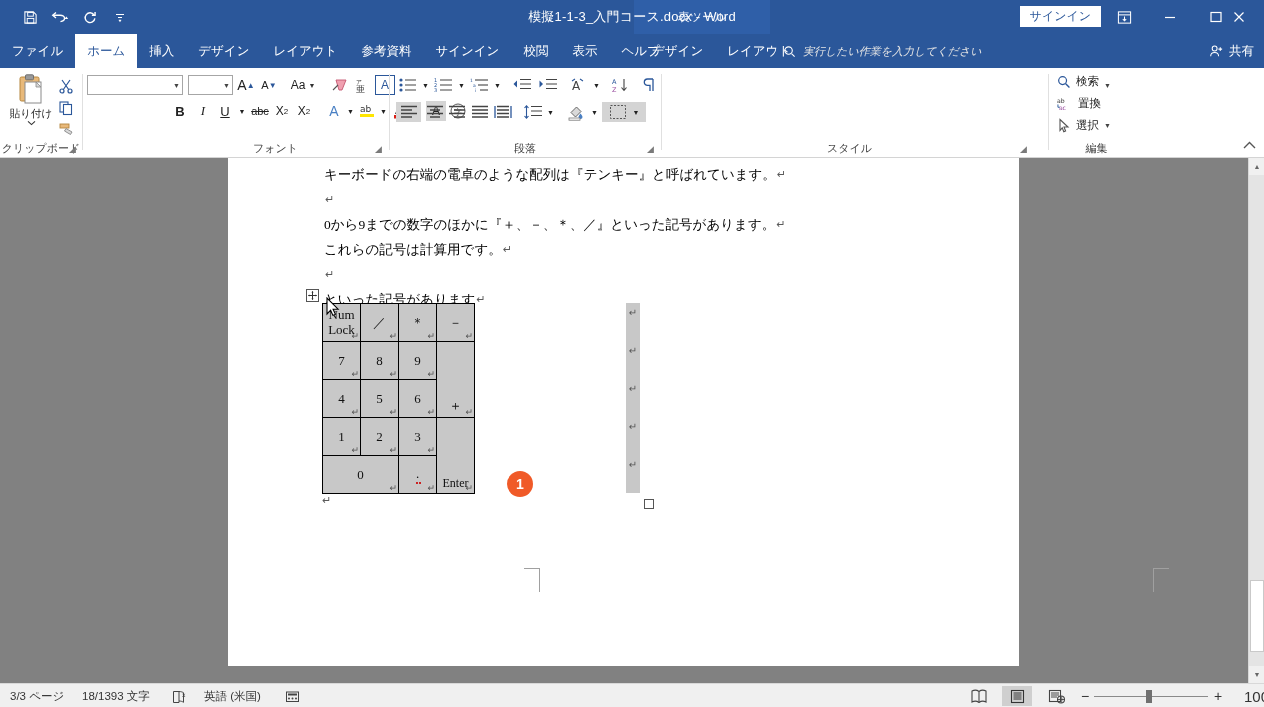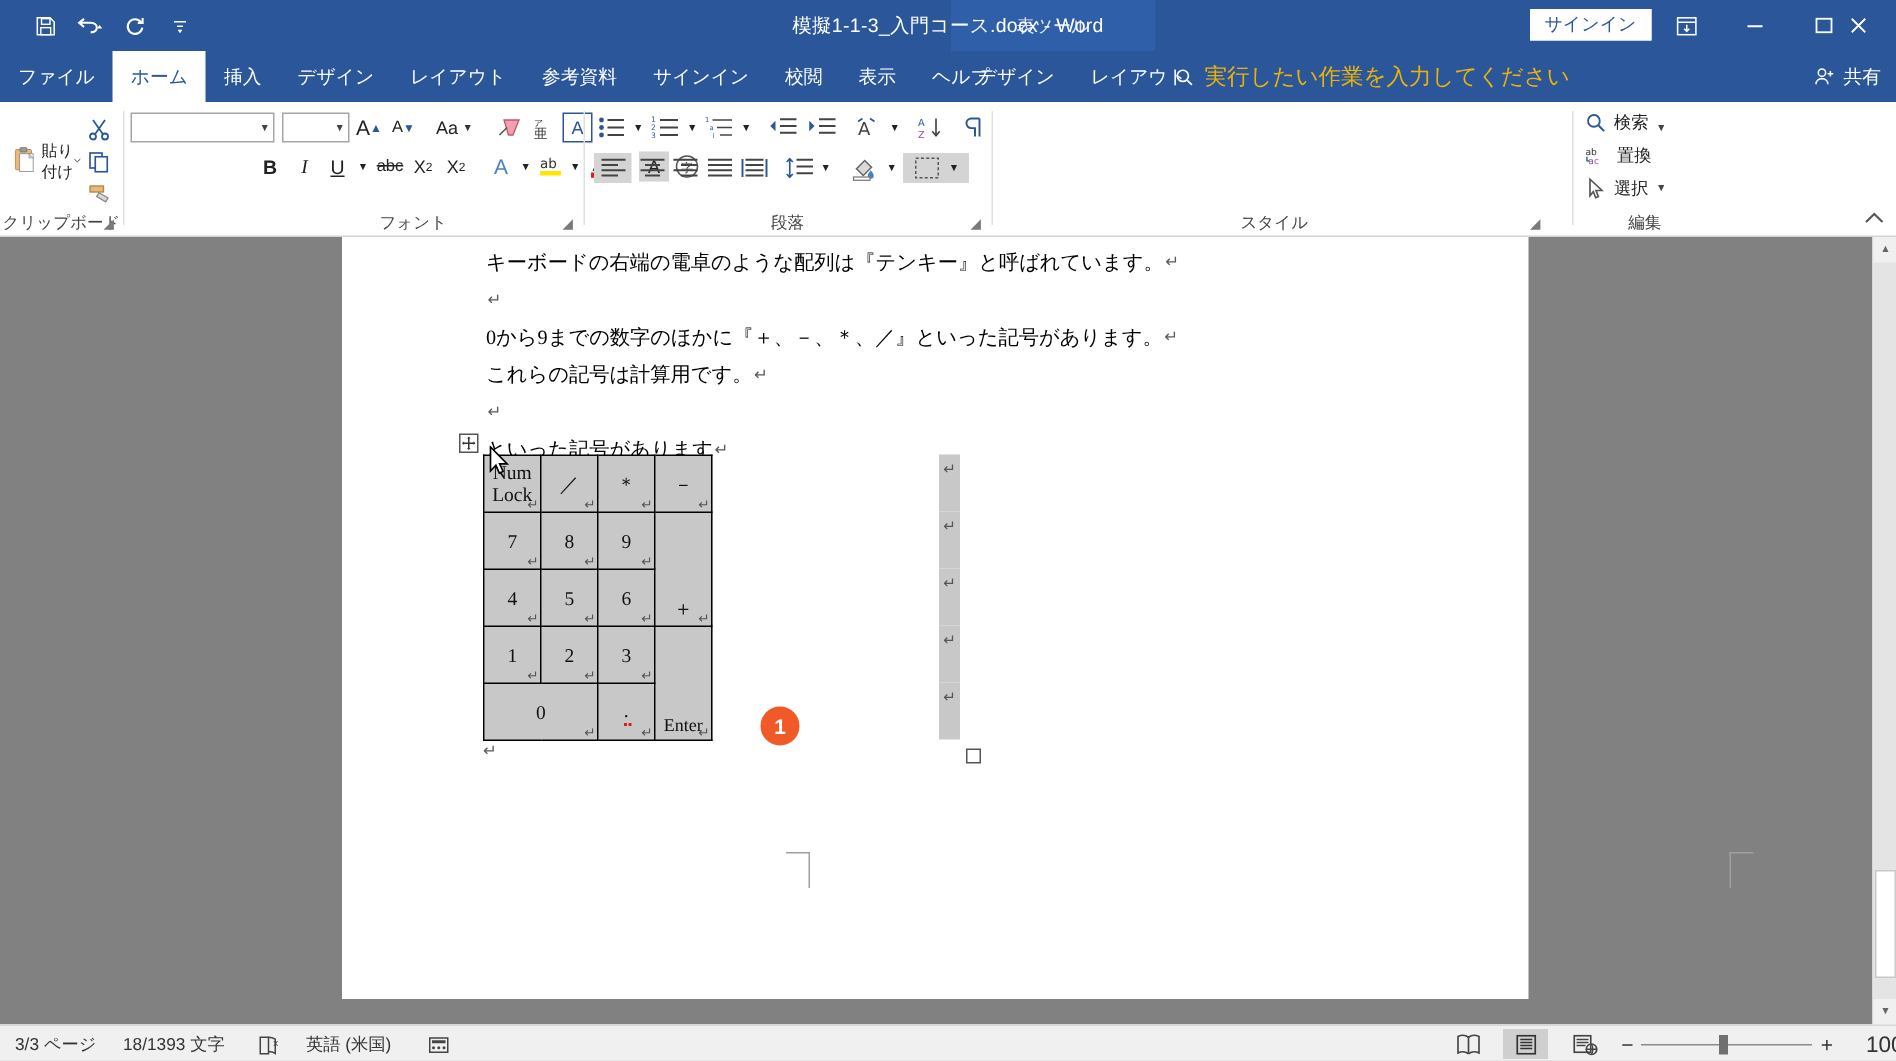--- a/index.html
+++ b/index.html
@@ -58,21 +58,21 @@
   .tabs { position: absolute; left: 0; top: 0; display: flex; height: 34px; align-items: stretch; }
   .tab {
     padding: 0 12px; display: flex; align-items: center;
     color: #ffffff; font-size: 12.5px; white-space: nowrap;
   }
   .tab.active { background: #ffffff; color: #2b579a; }
   .tabs-ctx { position: absolute; left: 640px; top: 0; display: flex; height: 34px; }
   .tabs-ctx .tab { color: #ffffff; }
   .tellme {
     position: absolute; left: 783px; top: 0; height: 34px;
-    display: flex; align-items: center; gap: 7px; color: #eab308; font-size: 15px;
+    display: flex; align-items: center; gap: 7px; color: #e5e5e5; font-size: 11px; font-style: italic;
   }
   .share {
     position: absolute; right: 10px; top: 0; height: 34px;
     display: flex; align-items: center; gap: 5px; color: #ffffff; font-size: 12.5px;
   }
 
   
   .ribbon {
     position: absolute; left: 0; top: 68px; width: 1264px; height: 90px;
     background: #ffffff; border-bottom: 1px solid #d4d4d4;
@@ -86,21 +86,21 @@
     position: absolute; top: 6px; width: 1px; height: 76px; background: #e0e0e0;
   }
   .dlg-launcher {
     position: absolute; bottom: 3px; right: 4px; width: 11px; height: 11px;
     color: #7a7a7a; font-size: 9px; line-height: 11px; text-align: center;
   }
 
   
   .paste-big {
     position: absolute; left: 8px; top: 6px; width: 46px; height: 66px;
-    display: flex; align-items: center; justify-content: flex-start; text-align: right;
+    display: flex; flex-direction: column; align-items: center; justify-content: flex-start; text-align: right;
   }
   .paste-label { font-size: 10.5px; color: #222; margin-top: 1px; }
   .mini-ico {
     position: absolute; width: 22px; height: 20px; display: flex;
     align-items: center; justify-content: center;
   }
 
   
   .combo {
     position: absolute; height: 20px; border: 1px solid #a6a6a6; background: #fff;

